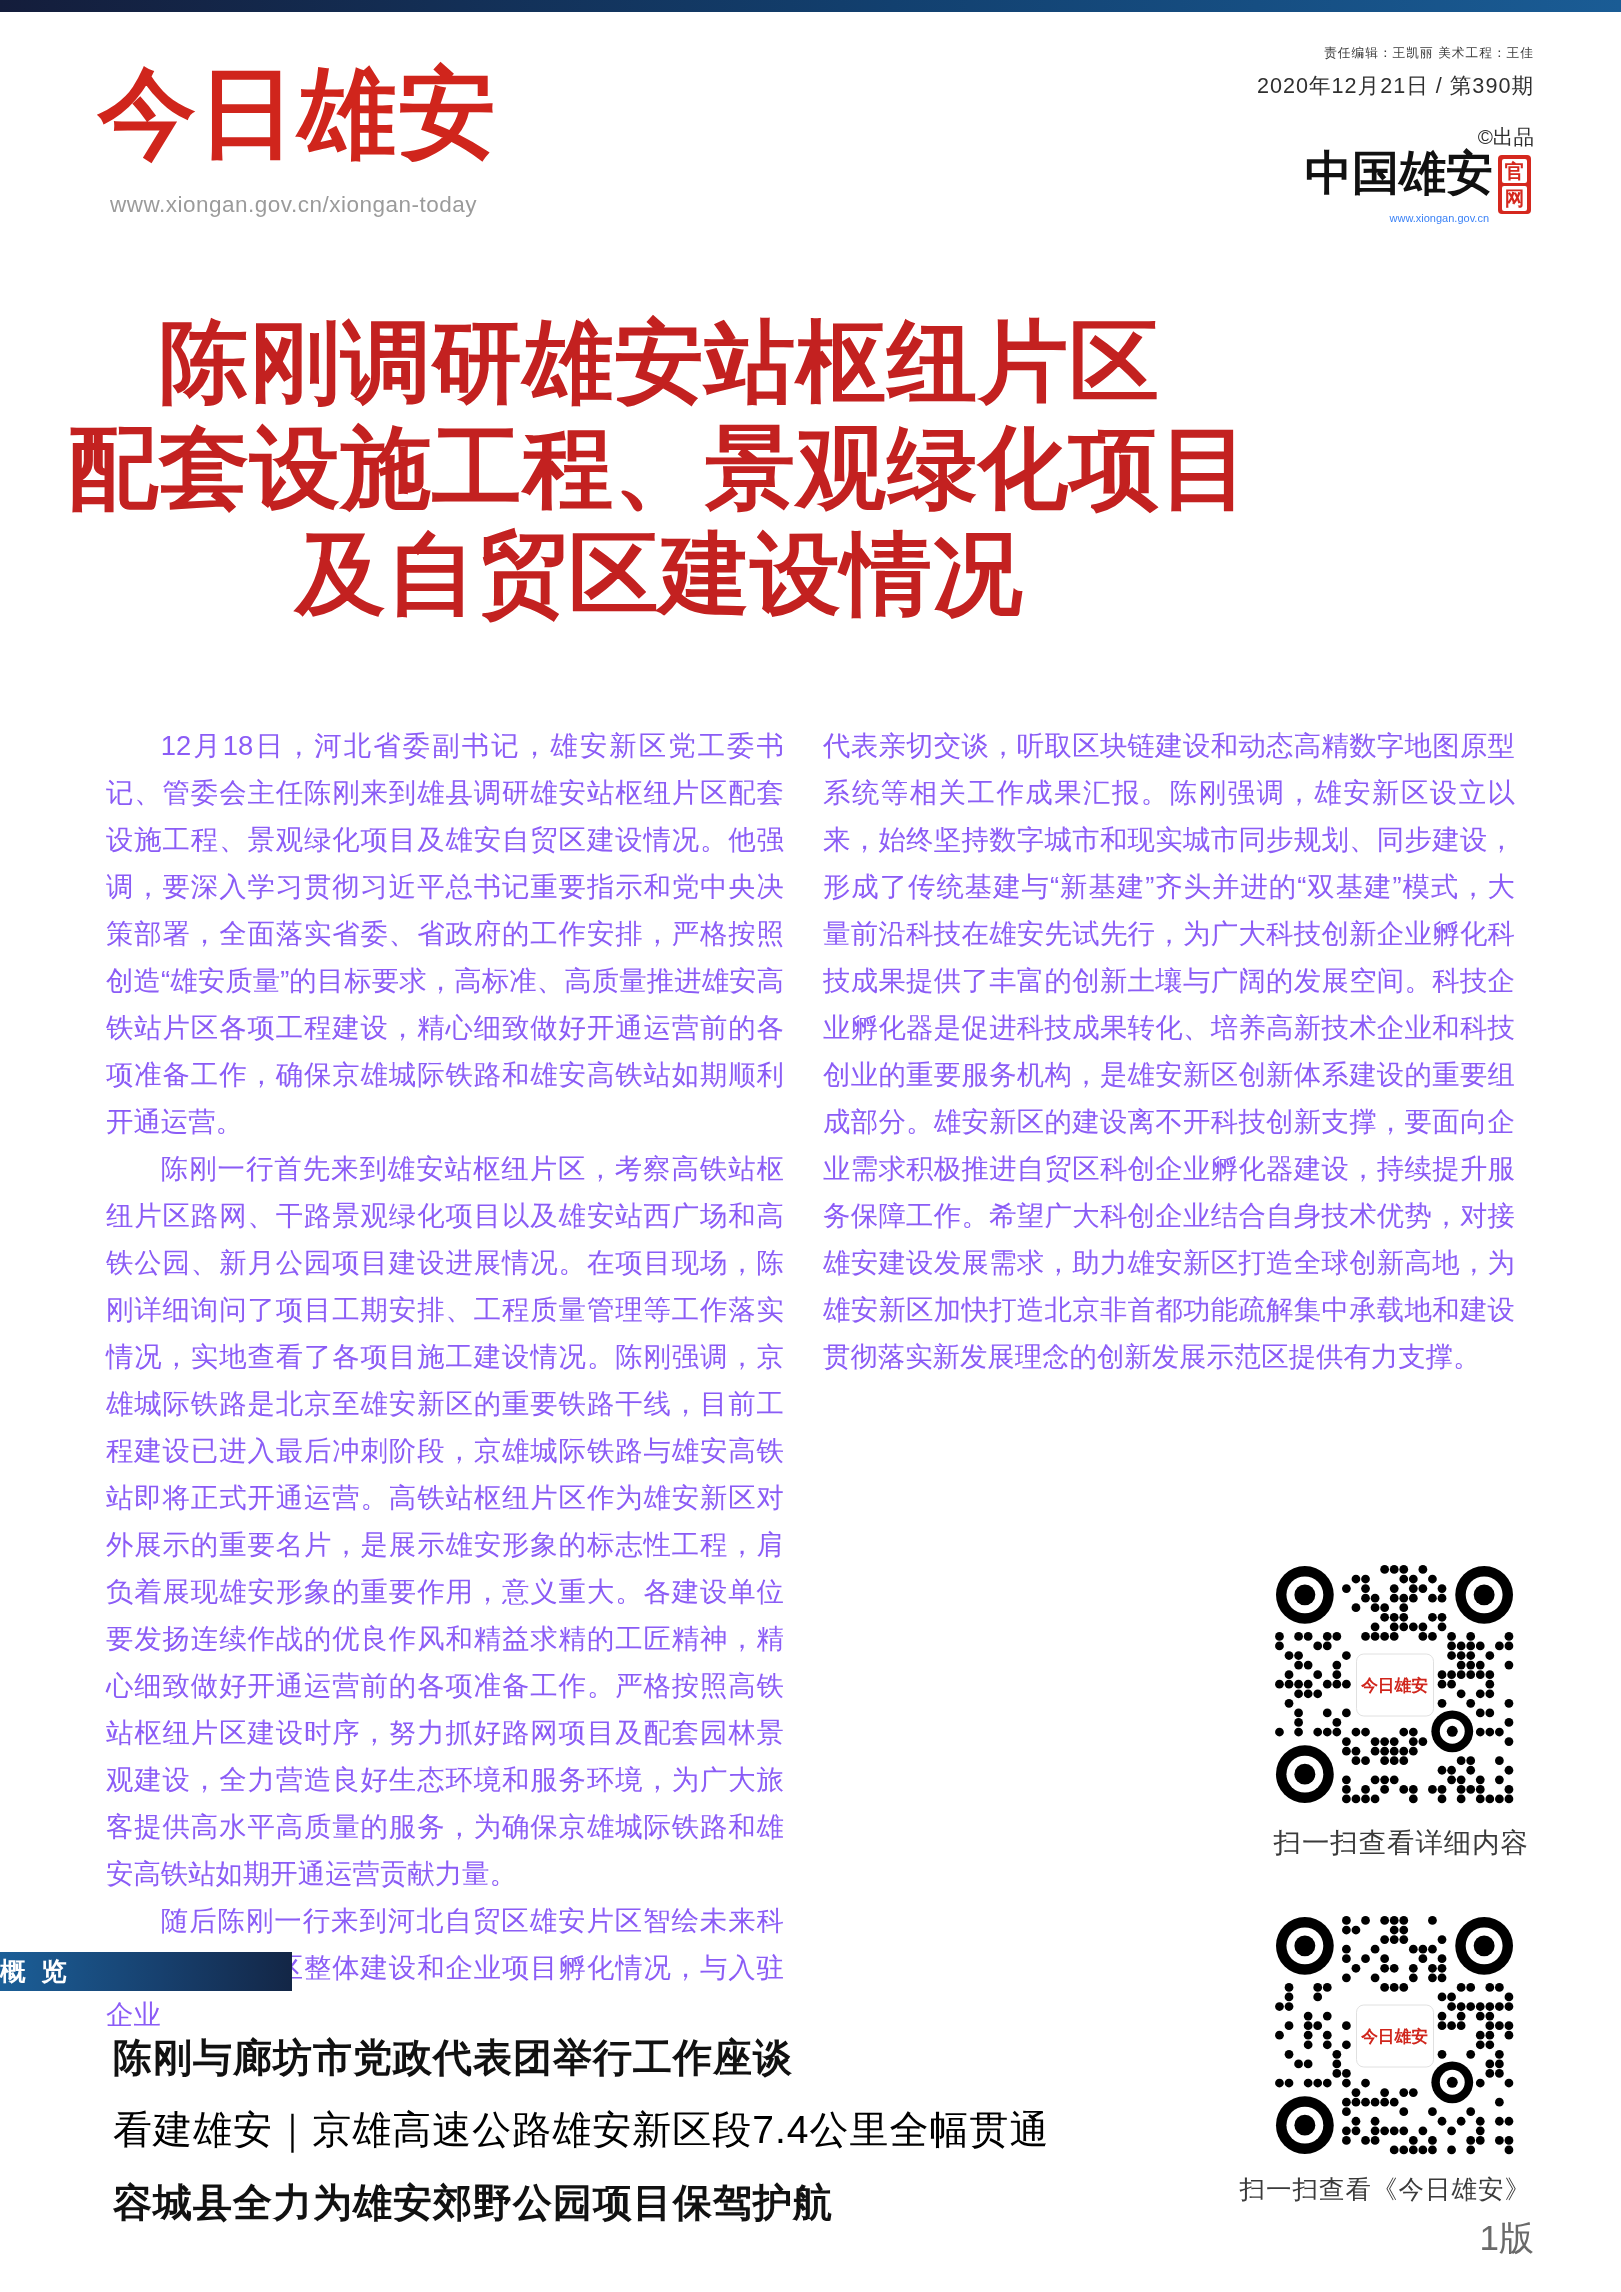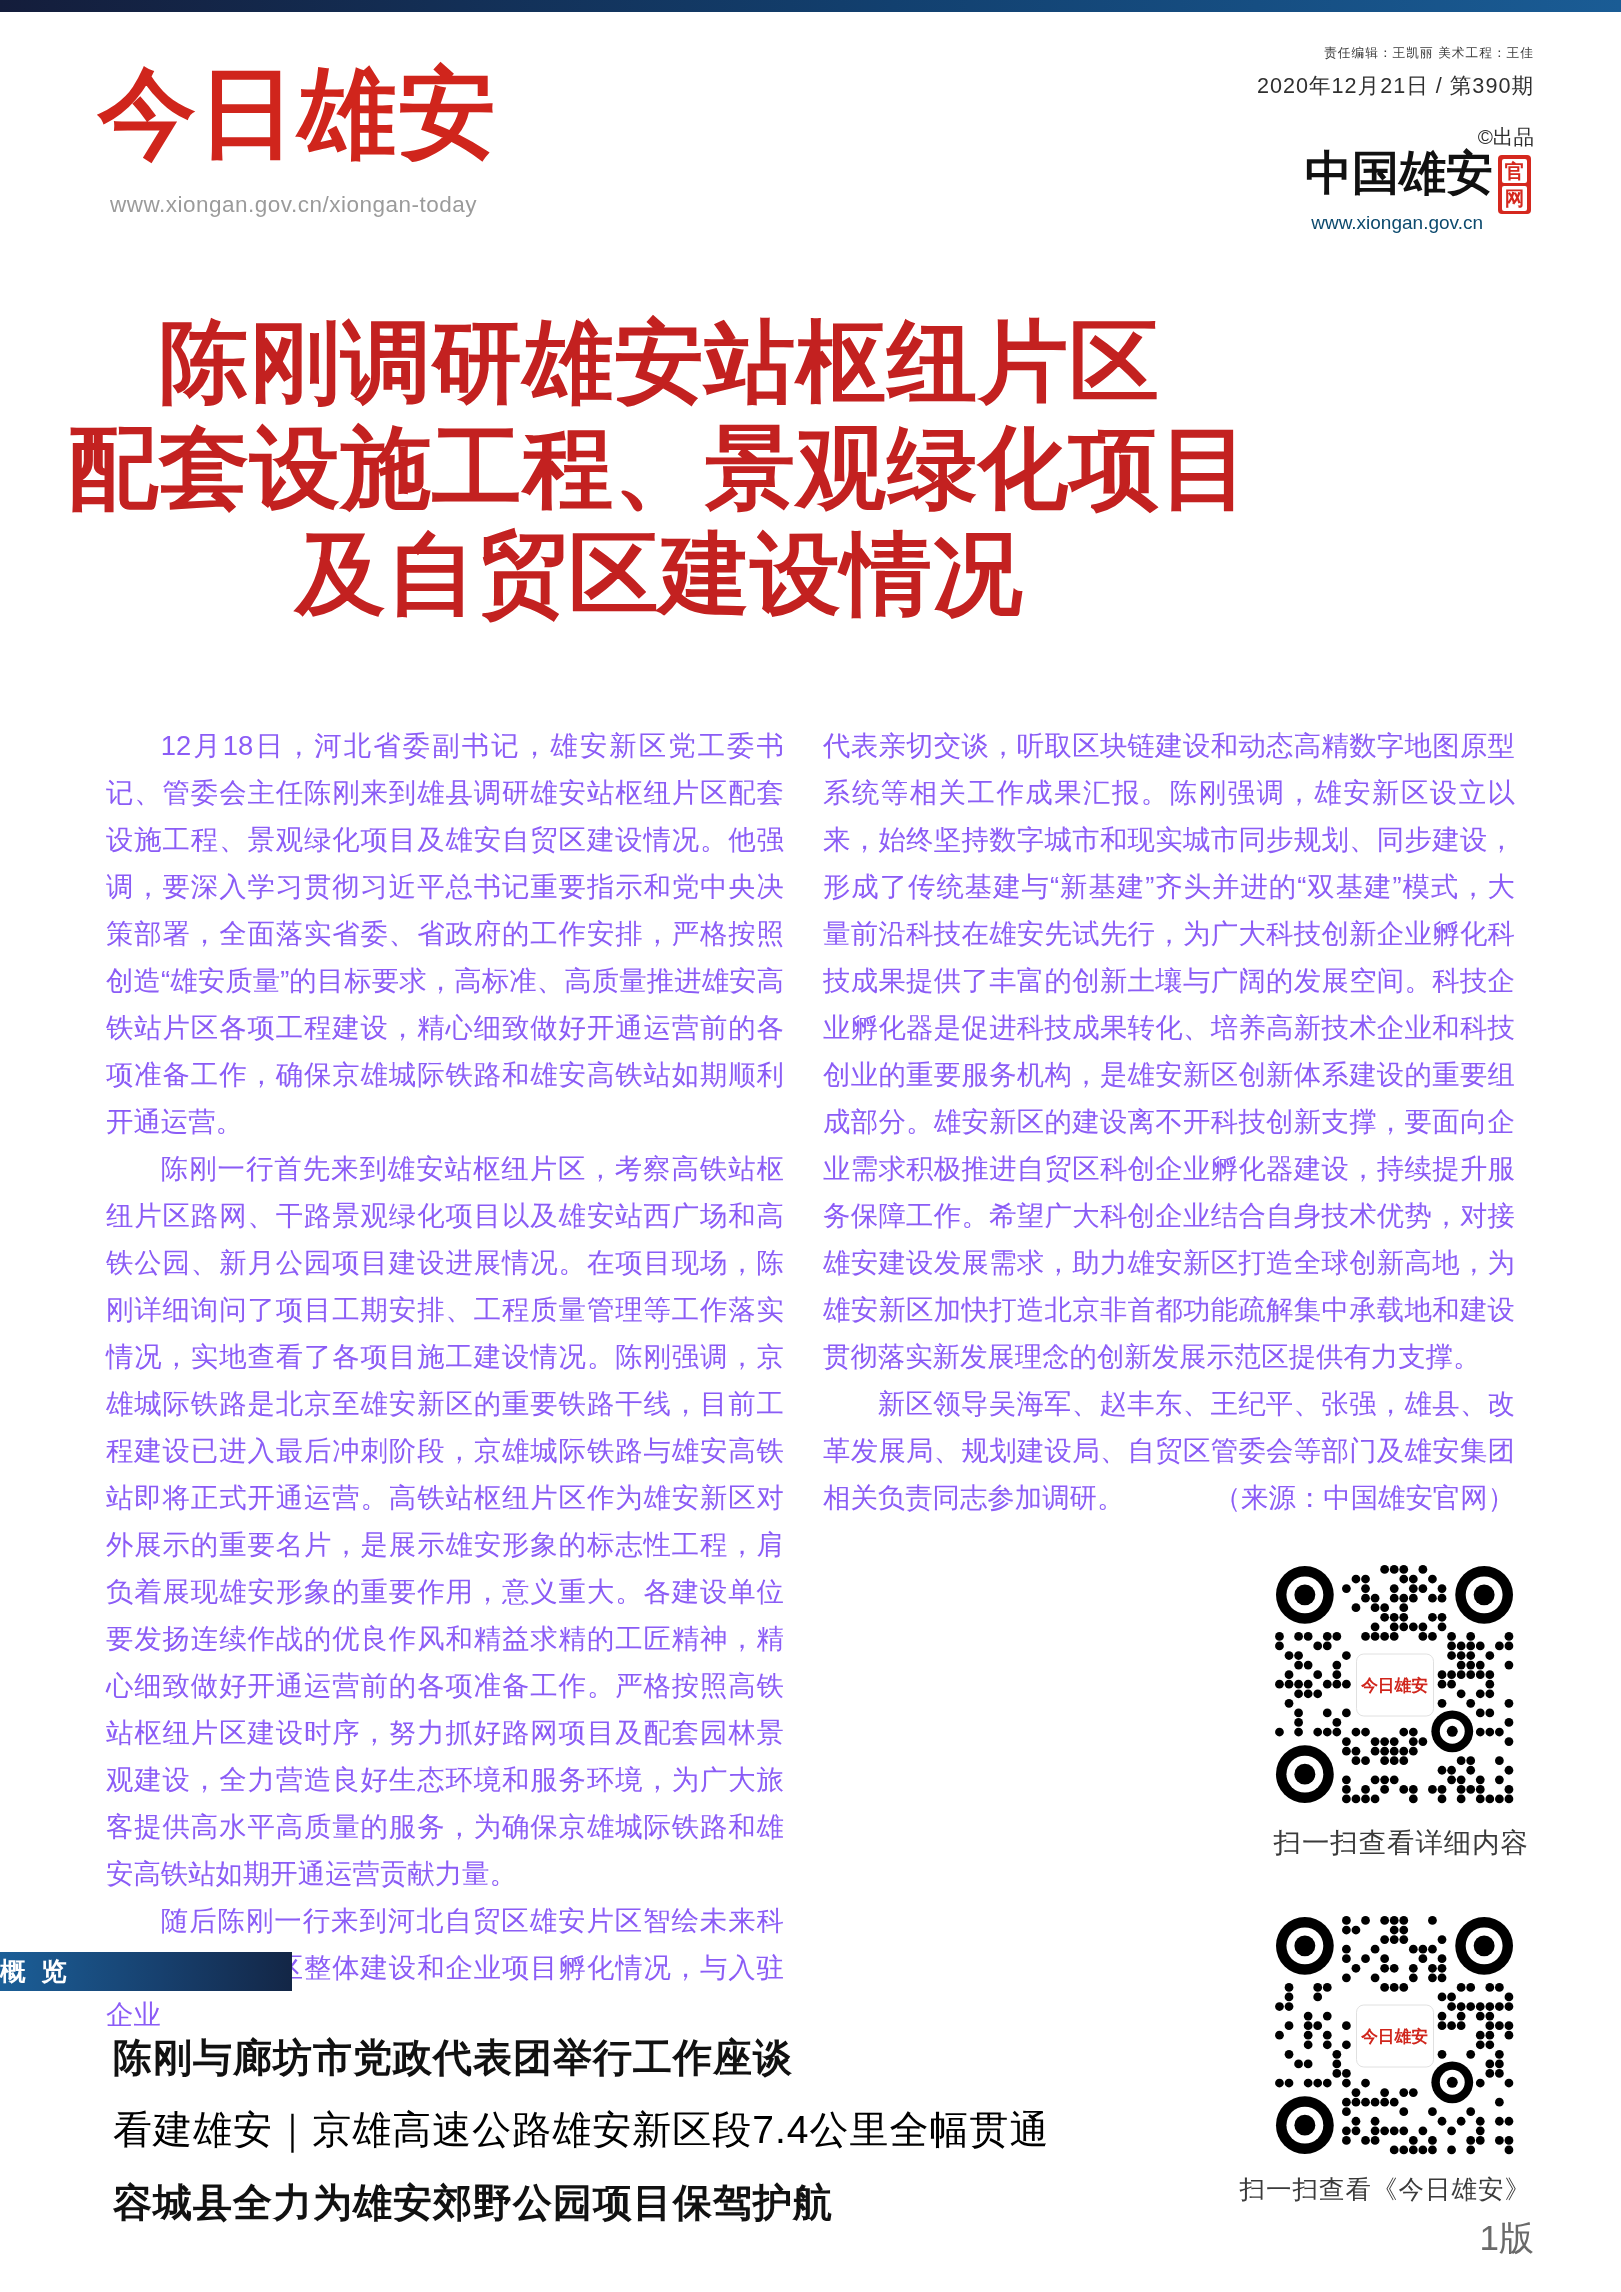--- a/index.html
+++ b/index.html
@@ -15,21 +15,21 @@
           font-weight:900;color:#d0251c;letter-spacing:2px;
           font-family:"Liberation Serif","DejaVu Serif",serif;}
   .m-url{position:absolute;left:110px;top:192px;font-size:22.5px;color:#9b9b9b;letter-spacing:0.5px;}
 
   
   .credits{position:absolute;right:87px;top:45px;font-size:12.7px;color:#3d3d3d;letter-spacing:1px;}
   .issue{position:absolute;right:87px;top:71px;font-size:21.6px;color:#2f2f2f;letter-spacing:1px;}
   .produced{position:absolute;right:87px;top:123px;font-size:20.6px;color:#2f2f2f;}
   .prodlogo{position:absolute;right:128px;top:143px;font-size:47px;line-height:61px;font-weight:900;color:#111;
             font-family:"Liberation Serif","DejaVu Serif",serif;}
-  .produrl{position:absolute;right:138px;top:212px;font-size:19px;color:#0c4a6e;}
+  .produrl{position:absolute;right:132px;top:212px;font-size:11px;color:#3b82f6;}
   .seal{position:absolute;left:1498px;top:155px;width:33px;height:59px;background:#d5281e;border-radius:3.9px;
         display:flex;flex-direction:column;align-items:center;justify-content:space-around;padding:2px 0;box-sizing:border-box;}
   .seal span{display:block;width:25.5px;height:24.5px;background:#fff;color:#d5281e;font-size:19.6px;font-weight:900;
              line-height:24.5px;text-align:center;border-radius:2px;}
 
   
   .headline{position:absolute;left:0;top:310px;width:1319px;text-align:center;color:#c32120;
             font-family:"Liberation Serif","DejaVu Serif",serif;font-weight:900;
             font-size:90px;line-height:106px;letter-spacing:1px;}
 
@@ -93,21 +93,20 @@
   </div>
 
   <div class="col col-left">
     <p>12月18日，河北省委副书记，雄安新区党工委书记、管委会主任陈刚来到雄县调研雄安站枢纽片区配套设施工程、景观绿化项目及雄安自贸区建设情况。他强调，要深入学习贯彻习近平总书记重要指示和党中央决策部署，全面落实省委、省政府的工作安排，严格按照创造“雄安质量”的目标要求，高标准、高质量推进雄安高铁站片区各项工程建设，精心细致做好开通运营前的各项准备工作，确保京雄城际铁路和雄安高铁站如期顺利开通运营。</p>
     <p>陈刚一行首先来到雄安站枢纽片区，考察高铁站枢纽片区路网、干路景观绿化项目以及雄安站西广场和高铁公园、新月公园项目建设进展情况。在项目现场，陈刚详细询问了项目工期安排、工程质量管理等工作落实情况，实地查看了各项目施工建设情况。陈刚强调，京雄城际铁路是北京至雄安新区的重要铁路干线，目前工程建设已进入最后冲刺阶段，京雄城际铁路与雄安高铁站即将正式开通运营。高铁站枢纽片区作为雄安新区对外展示的重要名片，是展示雄安形象的标志性工程，肩负着展现雄安形象的重要作用，意义重大。各建设单位要发扬连续作战的优良作风和精益求精的工匠精神，精心细致做好开通运营前的各项准备工作。严格按照高铁站枢纽片区建设时序，努力抓好路网项目及配套园林景观建设，全力营造良好生态环境和服务环境，为广大旅客提供高水平高质量的服务，为确保京雄城际铁路和雄安高铁站如期开通运营贡献力量。</p>
     <p>随后陈刚一行来到河北自贸区雄安片区智绘未来科技园，调研园区整体建设和企业项目孵化情况，与入驻企业</p>
   </div>
 
   <div class="col col-right">
     <p class="noindent">代表亲切交谈，听取区块链建设和动态高精数字地图原型系统等相关工作成果汇报。陈刚强调，雄安新区设立以来，始终坚持数字城市和现实城市同步规划、同步建设，形成了传统基建与“新基建”齐头并进的“双基建”模式，大量前沿科技在雄安先试先行，为广大科技创新企业孵化科技成果提供了丰富的创新土壤与广阔的发展空间。科技企业孵化器是促进科技成果转化、培养高新技术企业和科技创业的重要服务机构，是雄安新区创新体系建设的重要组成部分。雄安新区的建设离不开科技创新支撑，要面向企业需求积极推进自贸区科创企业孵化器建设，持续提升服务保障工作。希望广大科创企业结合自身技术优势，对接雄安建设发展需求，助力雄安新区打造全球创新高地，为雄安新区加快打造北京非首都功能疏解集中承载地和建设贯彻落实新发展理念的创新发展示范区提供有力支撑。</p>
-    <p><span>新区领导吴海军、赵丰东、王纪平、张强，雄县、改革发展局、规划建设局、自贸区管委会等部门及雄安集团相关负责同志参加调研。</span><span class="src">（来源：中国雄安官网）</span></p>
   </div>
 
   <div class="qr qr1">
     <svg viewBox="0 0 250 250">
         <circle cx="9.5" cy="76.7" r="4.4" fill="#000"></circle>
         <circle cx="9.5" cy="86.3" r="4.4" fill="#000"></circle>
         <circle cx="9.5" cy="124.69999999999999" r="4.4" fill="#000"></circle>
         <circle cx="9.5" cy="172.7" r="4.4" fill="#000"></circle>
         <circle cx="19.1" cy="95.89999999999999" r="4.4" fill="#000"></circle>
         <circle cx="19.1" cy="115.1" r="4.4" fill="#000"></circle>

